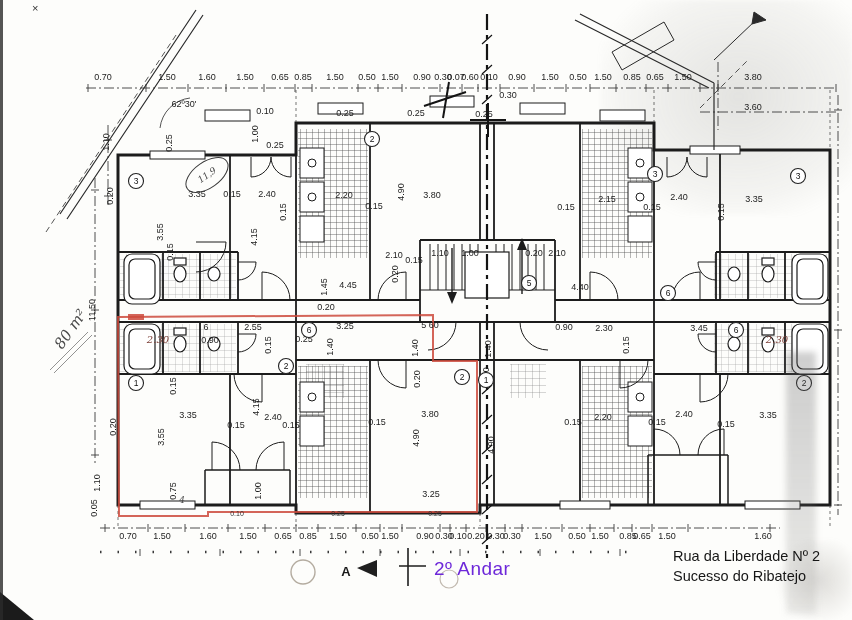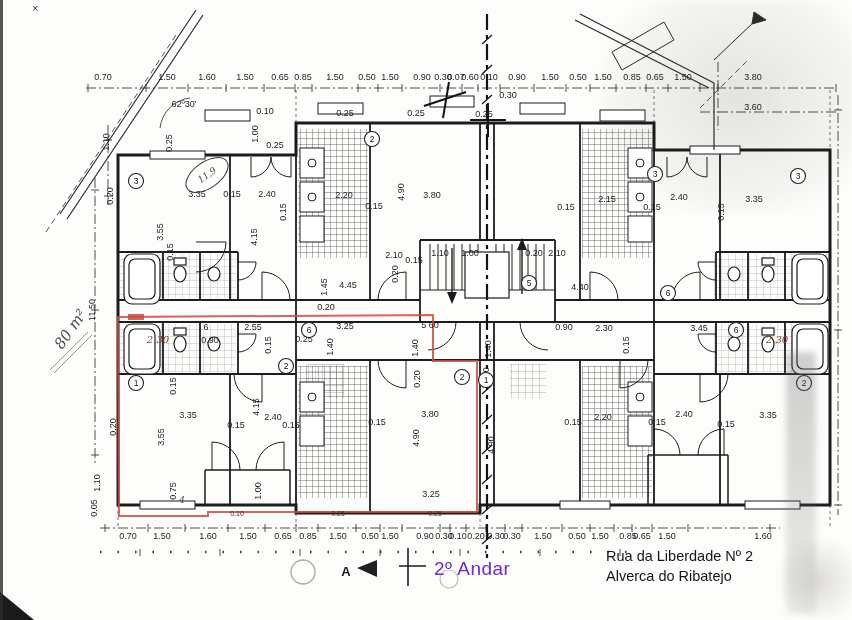--- a/index.html
+++ b/index.html
@@ -10,21 +10,21 @@
   .n-band{left:786px;top:352px;width:30px;height:262px;background:linear-gradient(rgba(95,95,95,.30),rgba(130,130,128,.14));filter:blur(3px);}
   .n-br{left:770px;top:540px;width:82px;height:80px;background:radial-gradient(circle at 60% 50%,rgba(130,125,118,.25),transparent 70%);filter:blur(2px);}
   .n-bl{left:0;top:592px;width:0;height:0;border-left:34px solid #1b1b1b;border-top:28px solid transparent;}
   .n-edge{left:0;top:0;width:3px;height:620px;background:#2a2a2a;opacity:.8;}
   .dim text, text.dim{font-size:9px;fill:#1c1c1c;text-anchor:middle;}
   text.dim7{font-size:7px;fill:#333;text-anchor:middle;}
   text.hand{font-family:"DejaVu Serif",serif;font-style:italic;fill:#4a4a4a;}
   text.hand-red{font-family:"DejaVu Serif",serif;font-style:italic;fill:#7a3b33;font-size:10px;text-anchor:middle;}
   .circlbl text{font-size:8.5px;fill:#111;text-anchor:middle;}
   .footer-floor{position:absolute;left:434px;top:558px;font-size:19px;color:#6d28d9;letter-spacing:.5px;}
-  .footer-addr{position:absolute;left:606px;top:546px;font-size:14.5px;color:#161616;line-height:20px;}
+  .footer-addr{position:absolute;left:673px;top:546px;font-size:14.5px;color:#161616;line-height:20px;}
   .xmark{position:absolute;left:32px;top:2px;font-size:11px;color:#333;}
 </style>
 </head>
 <body>
 
 <div class="page">
 
   <div class="noise n-tr"></div>
 
   <svg width="852" height="620" viewBox="0 0 852 620">
@@ -384,16 +384,16 @@
 
   <div class="noise n-band"></div>
   <div class="noise n-br"></div>
   <div class="noise n-bl"></div>
   <div class="noise n-edge"></div>
   <div class="xmark">×</div>
 
   <div class="footer-floor">2º Andar</div>
   <div class="footer-addr">
     <div>Rua da Liberdade Nº 2</div>
-    <div>Alverca do Ribatejo</div>
+    <div>Sucesso do Ribatejo</div>
   </div>
 
 </div>
 
 </body></html>

